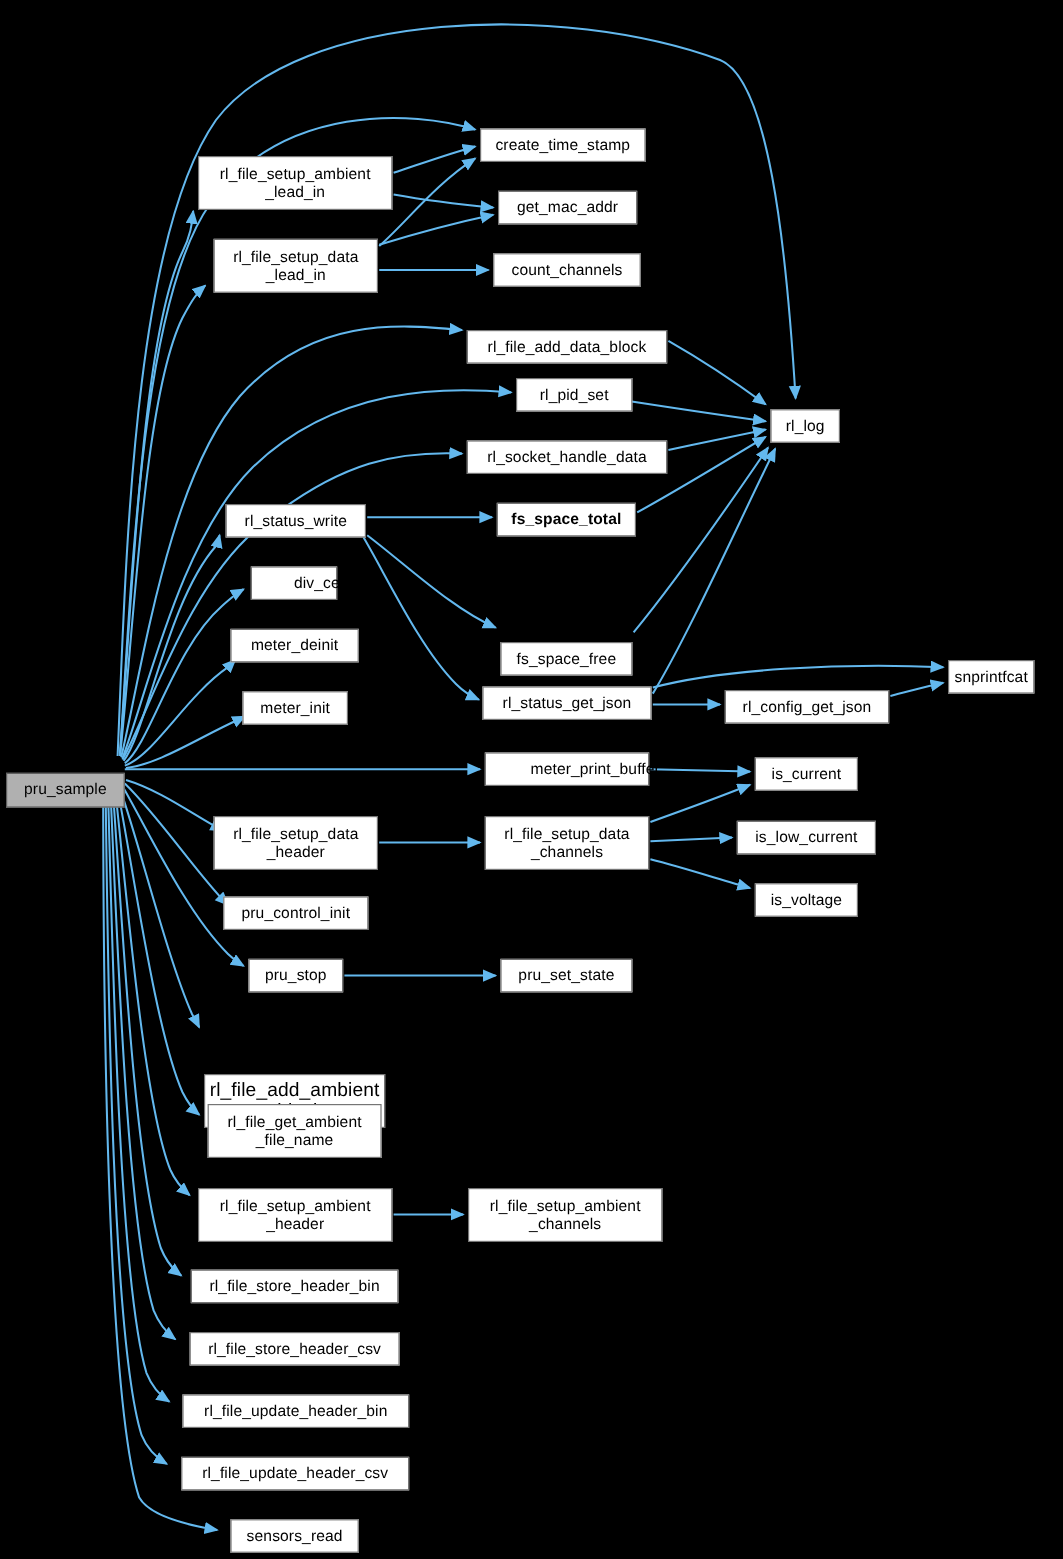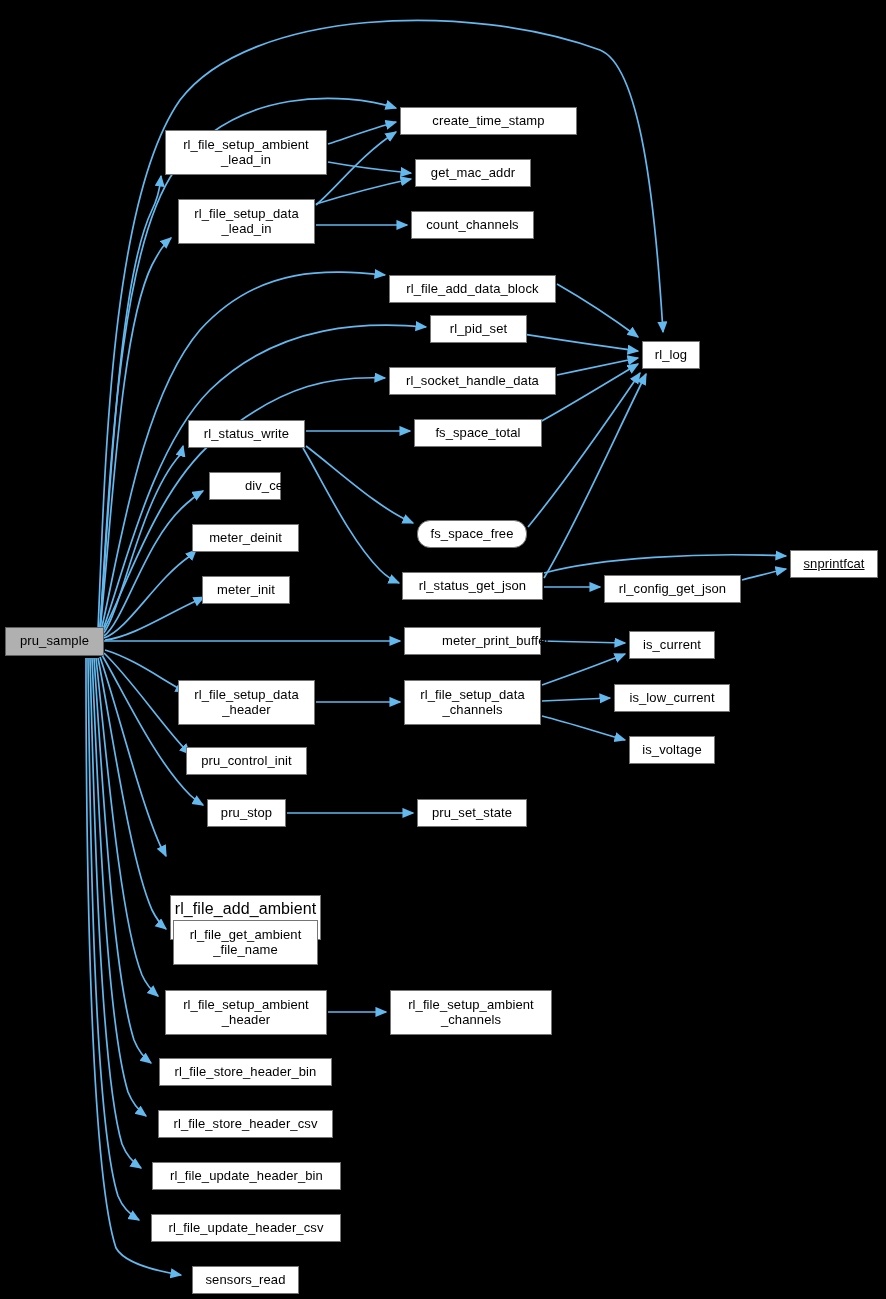--- a/index.html
+++ b/index.html
@@ -67,38 +67,38 @@
         <path d="M 542,641 L 625,643" fill="none" stroke="#63b8ee" stroke-width="1.7" marker-end="url(#arrow)"></path>
         <path d="M 542,685 C 570,675 600,664 625,654" fill="none" stroke="#63b8ee" stroke-width="1.7" marker-end="url(#arrow)"></path>
         <path d="M 542,701 L 610,698" fill="none" stroke="#63b8ee" stroke-width="1.7" marker-end="url(#arrow)"></path>
         <path d="M 542,716 C 570,723 600,733 625,740" fill="none" stroke="#63b8ee" stroke-width="1.7" marker-end="url(#arrow)"></path>
         <path d="M 316,702 L 400,702" fill="none" stroke="#63b8ee" stroke-width="1.7" marker-end="url(#arrow)"></path>
         <path d="M 287,813 L 413,813" fill="none" stroke="#63b8ee" stroke-width="1.7" marker-end="url(#arrow)"></path>
         <path d="M 328,1012 L 386,1012" fill="none" stroke="#63b8ee" stroke-width="1.7" marker-end="url(#arrow)"></path>
       </g>
   </svg>
   <div id="node-layer">
-      <div class="node root" style="left: 5px; top: 627px; width: 99px; height: 29px; font-size: 13px; align-items: center;">
+      <div class="node root" style="left: 5px; top: 644px; width: 99px; height: 29px; font-size: 13px; align-items: center;">
         <div>
           <span>pru_sample</span>
         </div>
       </div>
       <div class="node" style="left: 165px; top: 130px; width: 162px; height: 45px; font-size: 13px;">
         <div>
           <span>rl_file_setup_ambient</span>
           <span>_lead_in</span>
         </div>
       </div>
       <div class="node" style="left: 178px; top: 199px; width: 137px; height: 45px; font-size: 13px;">
         <div>
           <span>rl_file_setup_data</span>
           <span>_lead_in</span>
         </div>
       </div>
-      <div class="node" style="left: 400px; top: 107px; width: 177px; height: 28px; font-size: 13px;">
+      <div class="node" style="left: 400px; top: 107px; width: 138px; height: 28px; font-size: 13px;">
         <div>
           <span>create_time_stamp</span>
         </div>
       </div>
       <div class="node" style="left: 415px; top: 159px; width: 116px; height: 28px; font-size: 13px;">
         <div>
           <span>get_mac_addr</span>
         </div>
       </div>
       <div class="node" style="left: 411px; top: 211px; width: 123px; height: 28px; font-size: 13px;">
@@ -124,46 +124,46 @@
       <div class="node" style="left: 642px; top: 341px; width: 58px; height: 28px; font-size: 13px;">
         <div>
           <span>rl_log</span>
         </div>
       </div>
       <div class="node" style="left: 188px; top: 420px; width: 117px; height: 28px; font-size: 13px;">
         <div>
           <span>rl_status_write</span>
         </div>
       </div>
-      <div class="node" style="left: 414px; top: 419px; width: 128px; height: 28px; font-size: 13px;">
+      <div class="node" style="left: 414px; top: 419px; width: 116px; height: 28px; font-size: 13px; font-weight: bold;">
         <div>
           <span>fs_space_total</span>
         </div>
       </div>
       <div class="node" style="left: 209px; top: 472px; width: 72px; height: 28px; font-size: 13px; padding-left: 44px;">
         <div>
           <span>div_ceil</span>
         </div>
       </div>
       <div class="node" style="left: 192px; top: 524px; width: 107px; height: 28px; font-size: 13px;">
         <div>
           <span>meter_deinit</span>
         </div>
       </div>
-      <div class="node" style="left: 417px; top: 520px; width: 110px; height: 28px; font-size: 13px; border-radius: 13px;">
+      <div class="node" style="left: 417px; top: 535px; width: 110px; height: 28px; font-size: 13px;">
         <div>
           <span>fs_space_free</span>
         </div>
       </div>
       <div class="node" style="left: 202px; top: 576px; width: 88px; height: 28px; font-size: 13px;">
         <div>
           <span>meter_init</span>
         </div>
       </div>
-      <div class="node" style="left: 790px; top: 550px; width: 88px; height: 28px; font-size: 13px; text-decoration: underline;">
+      <div class="node" style="left: 790px; top: 550px; width: 72px; height: 28px; font-size: 13px;">
         <div>
           <span>snprintfcat</span>
         </div>
       </div>
       <div class="node" style="left: 402px; top: 572px; width: 141px; height: 28px; font-size: 13px;">
         <div>
           <span>rl_status_get_json</span>
         </div>
       </div>
       <div class="node" style="left: 604px; top: 575px; width: 137px; height: 28px; font-size: 13px;">

